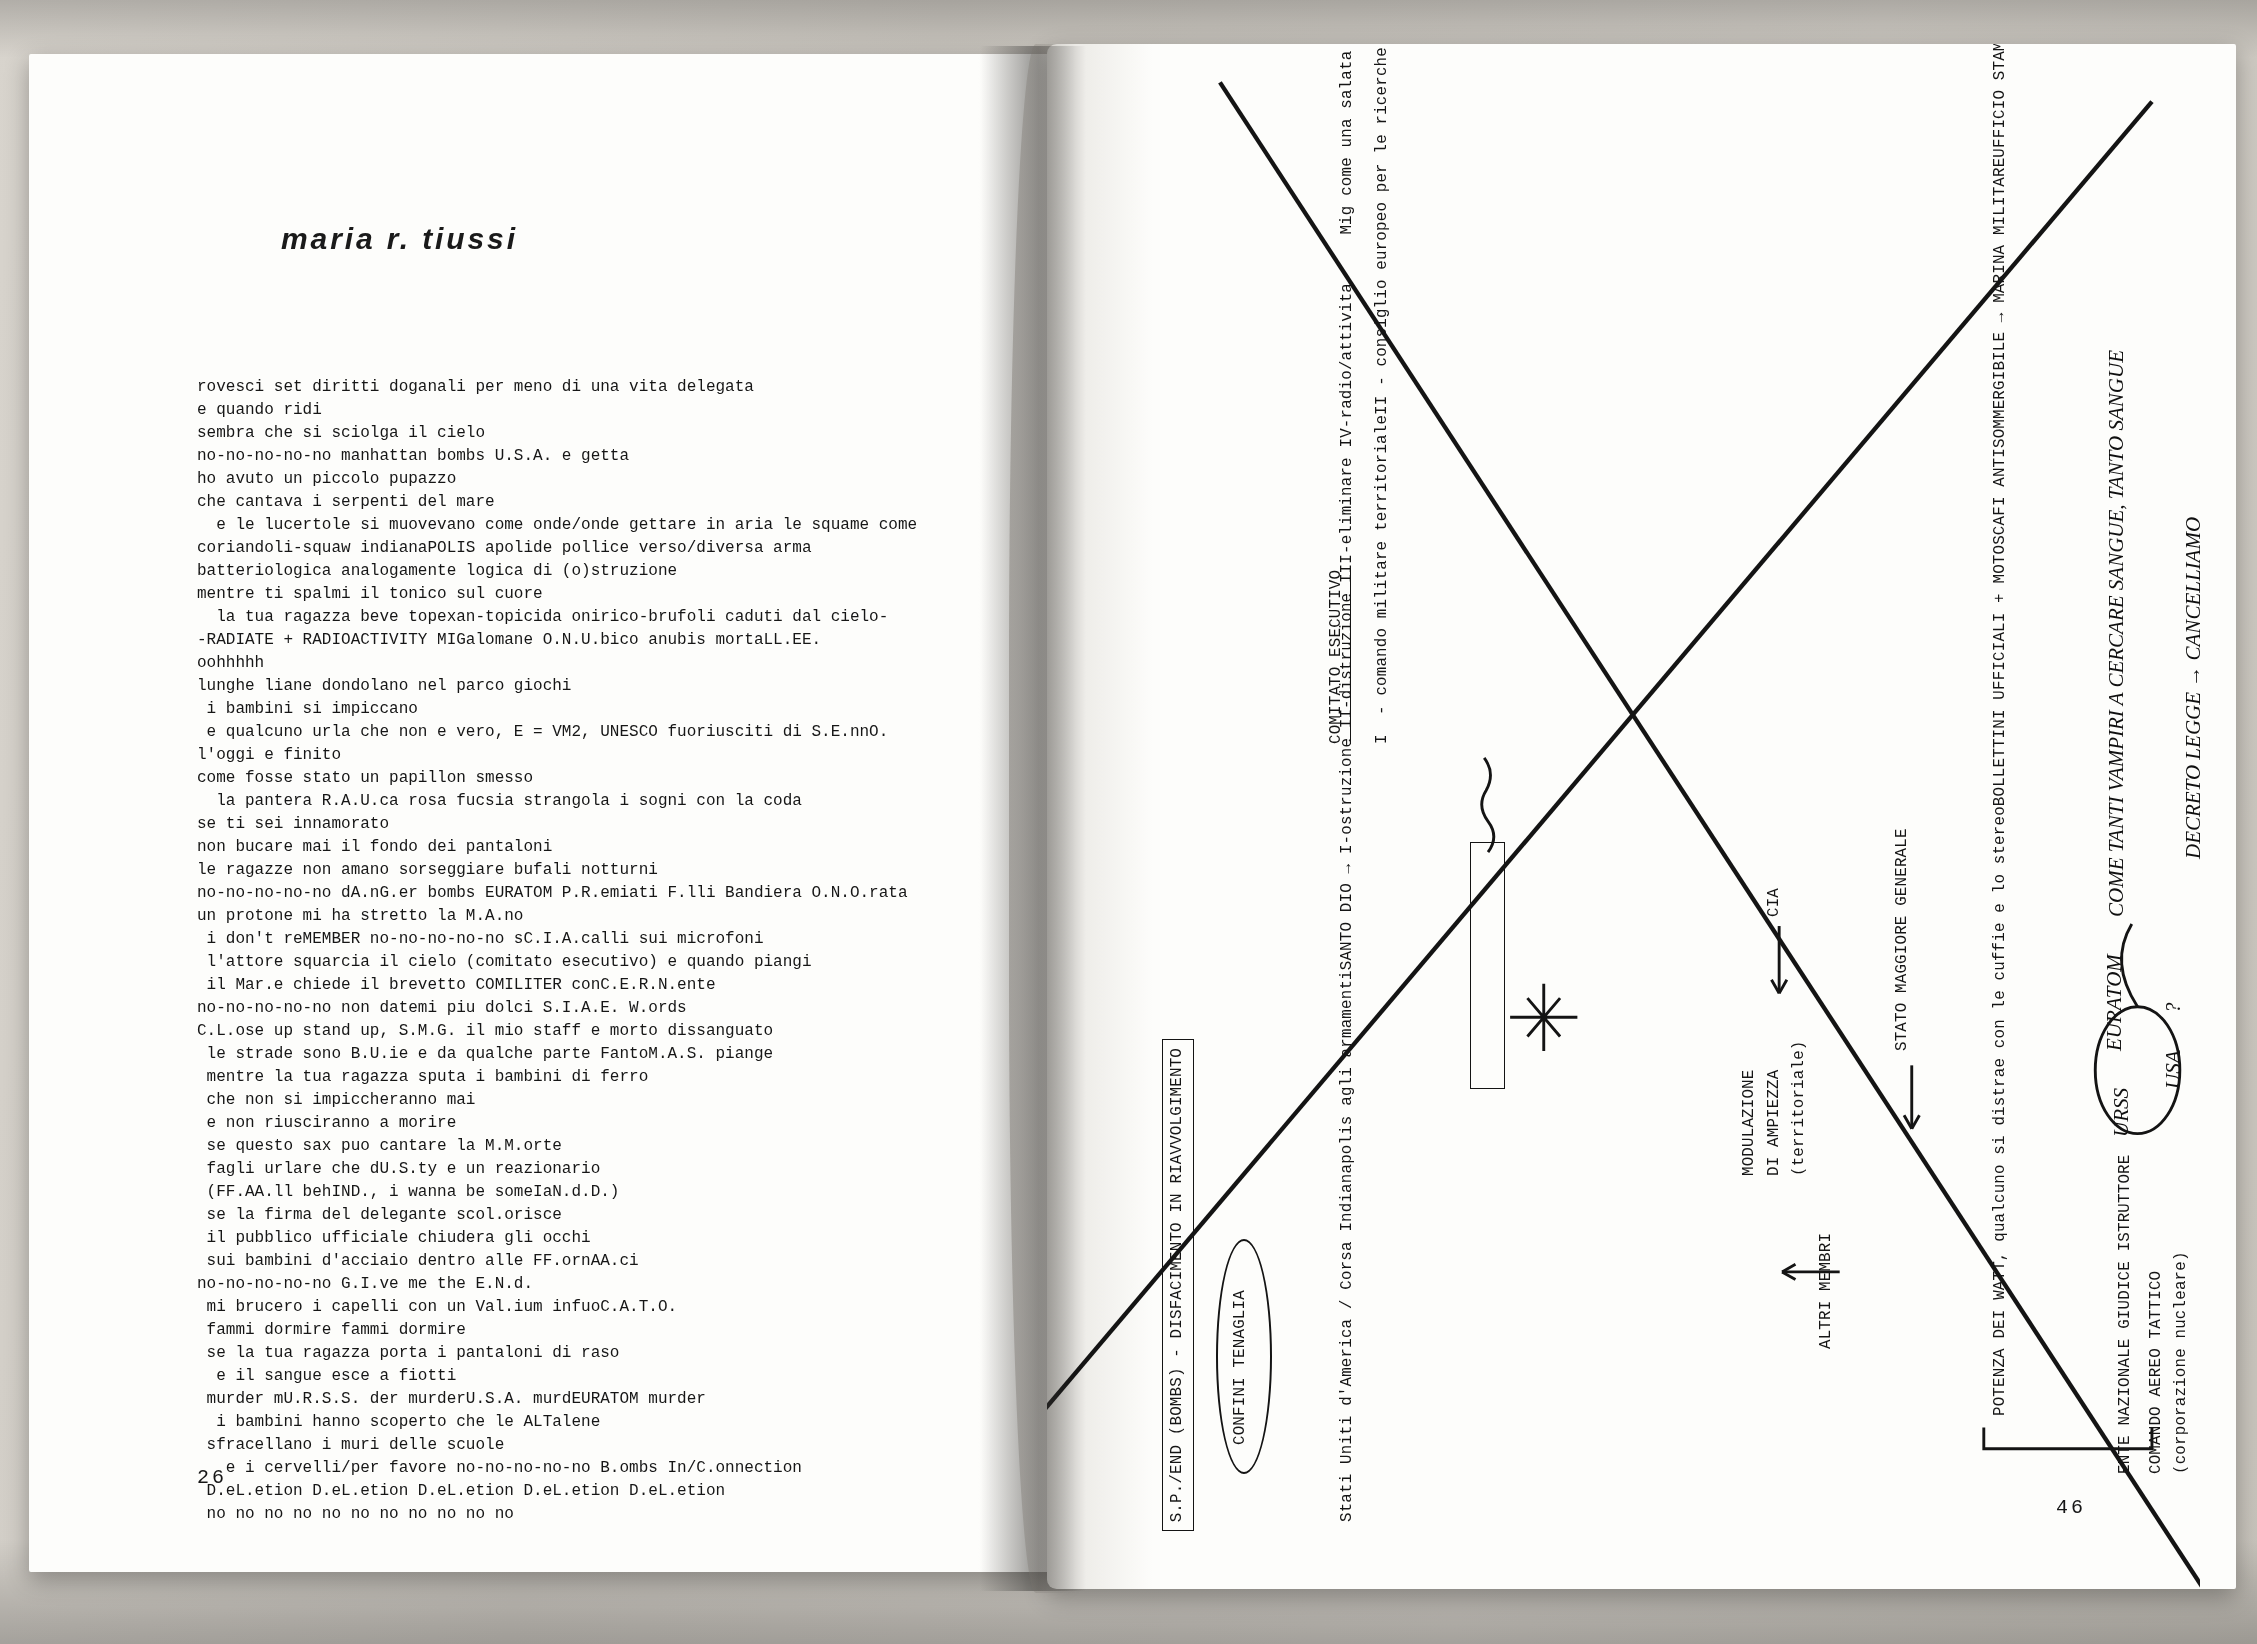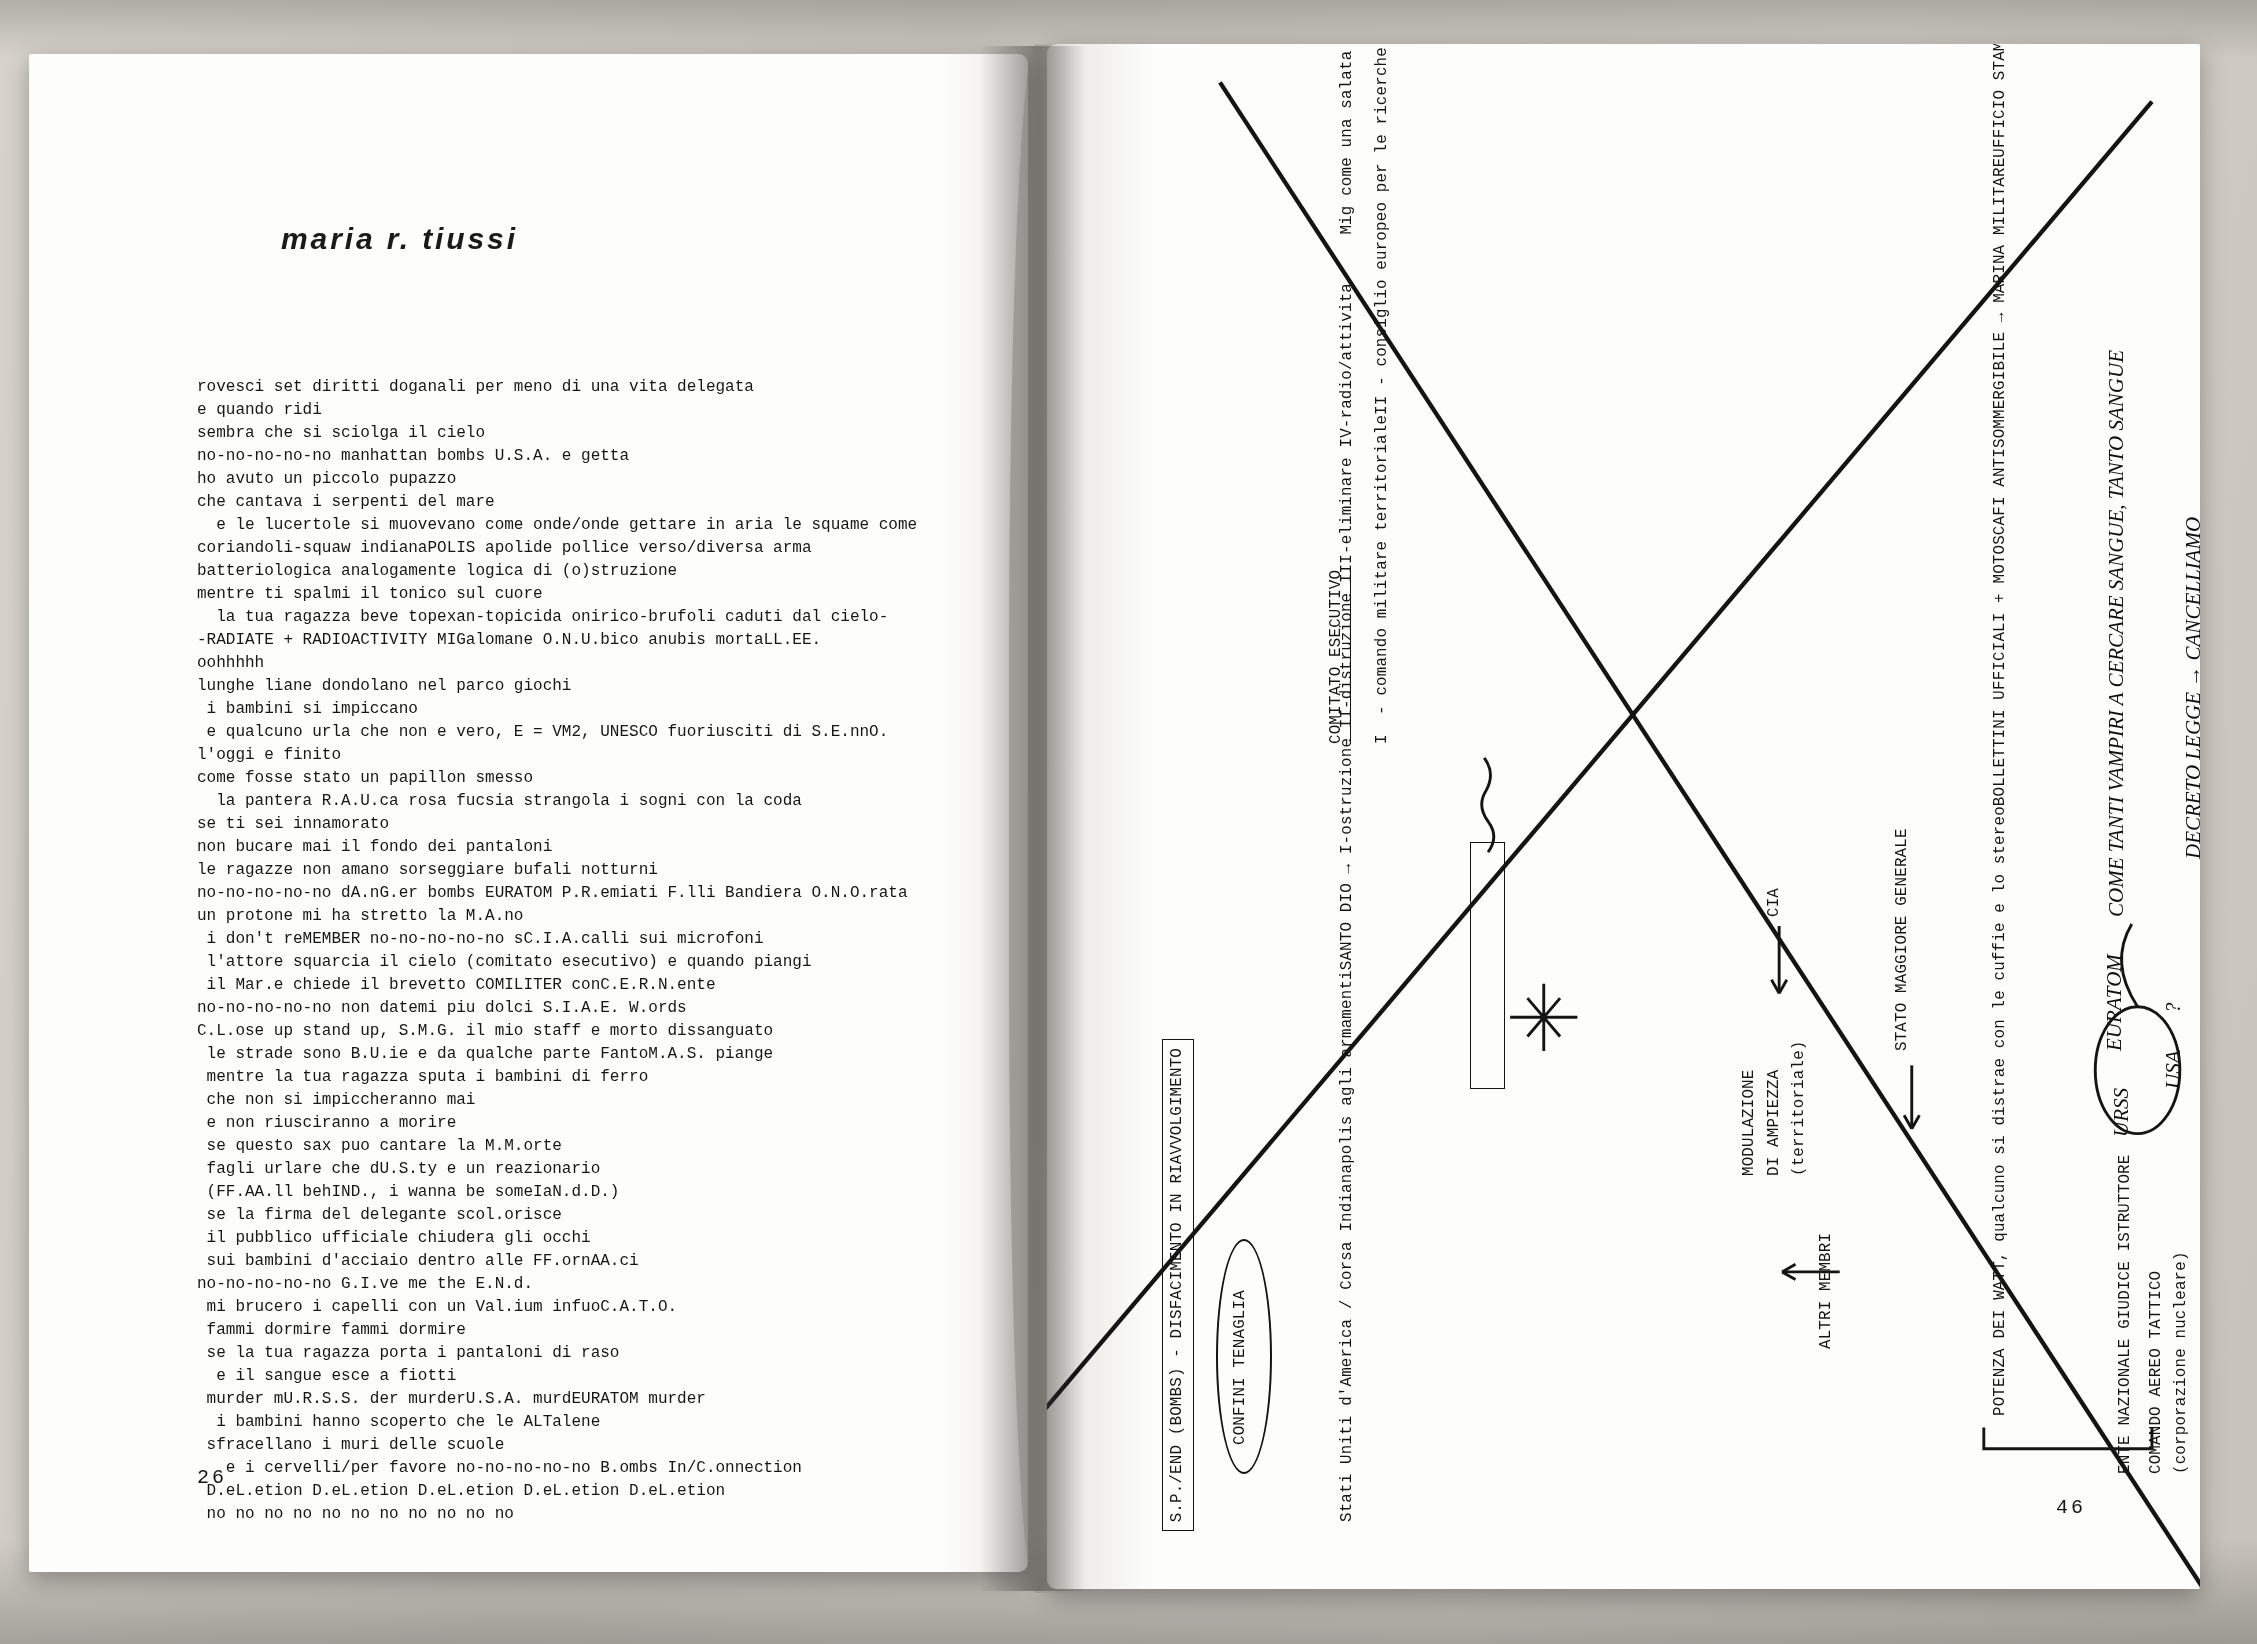--- a/index.html
+++ b/index.html
@@ -41,20 +41,21 @@
     top: 17.3px;
     width: 2181px;
     height: 1602px;
   }
 
   .page {
     position: absolute;
     top: 0;
     background: #fdfdfb;
     box-shadow: 0 7.7px 25px rgba(0,0,0,.30);
+    padding-left: 36px;
   }
   .page-left {
     left: 0px;
     top: 37px;
     width: 999px;
     height: 1518px;
     border-radius: 1.9px 9.6px 9.6px 1.9px;
     background:
       linear-gradient(270deg, #e9e7e2 0px, #fdfdfb 86px),
       #fdfdfb;

